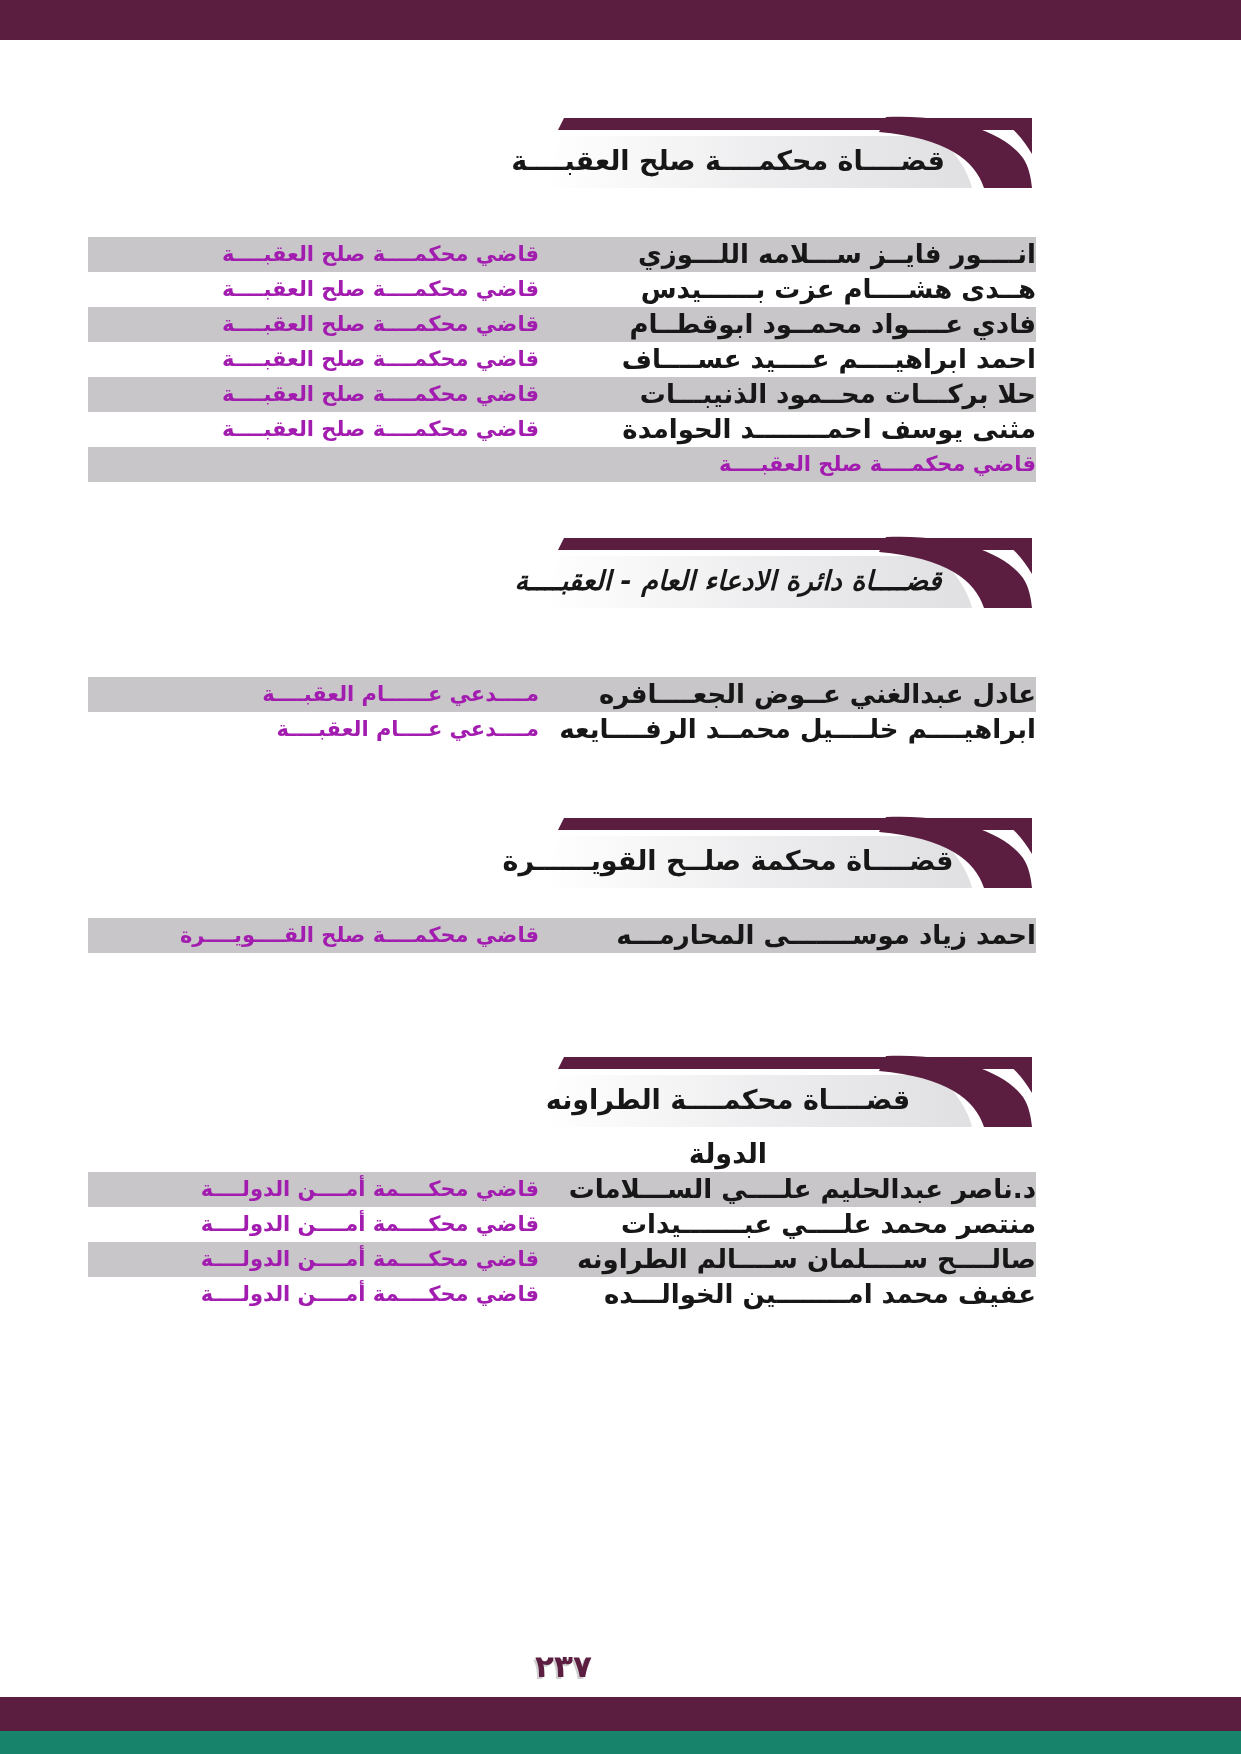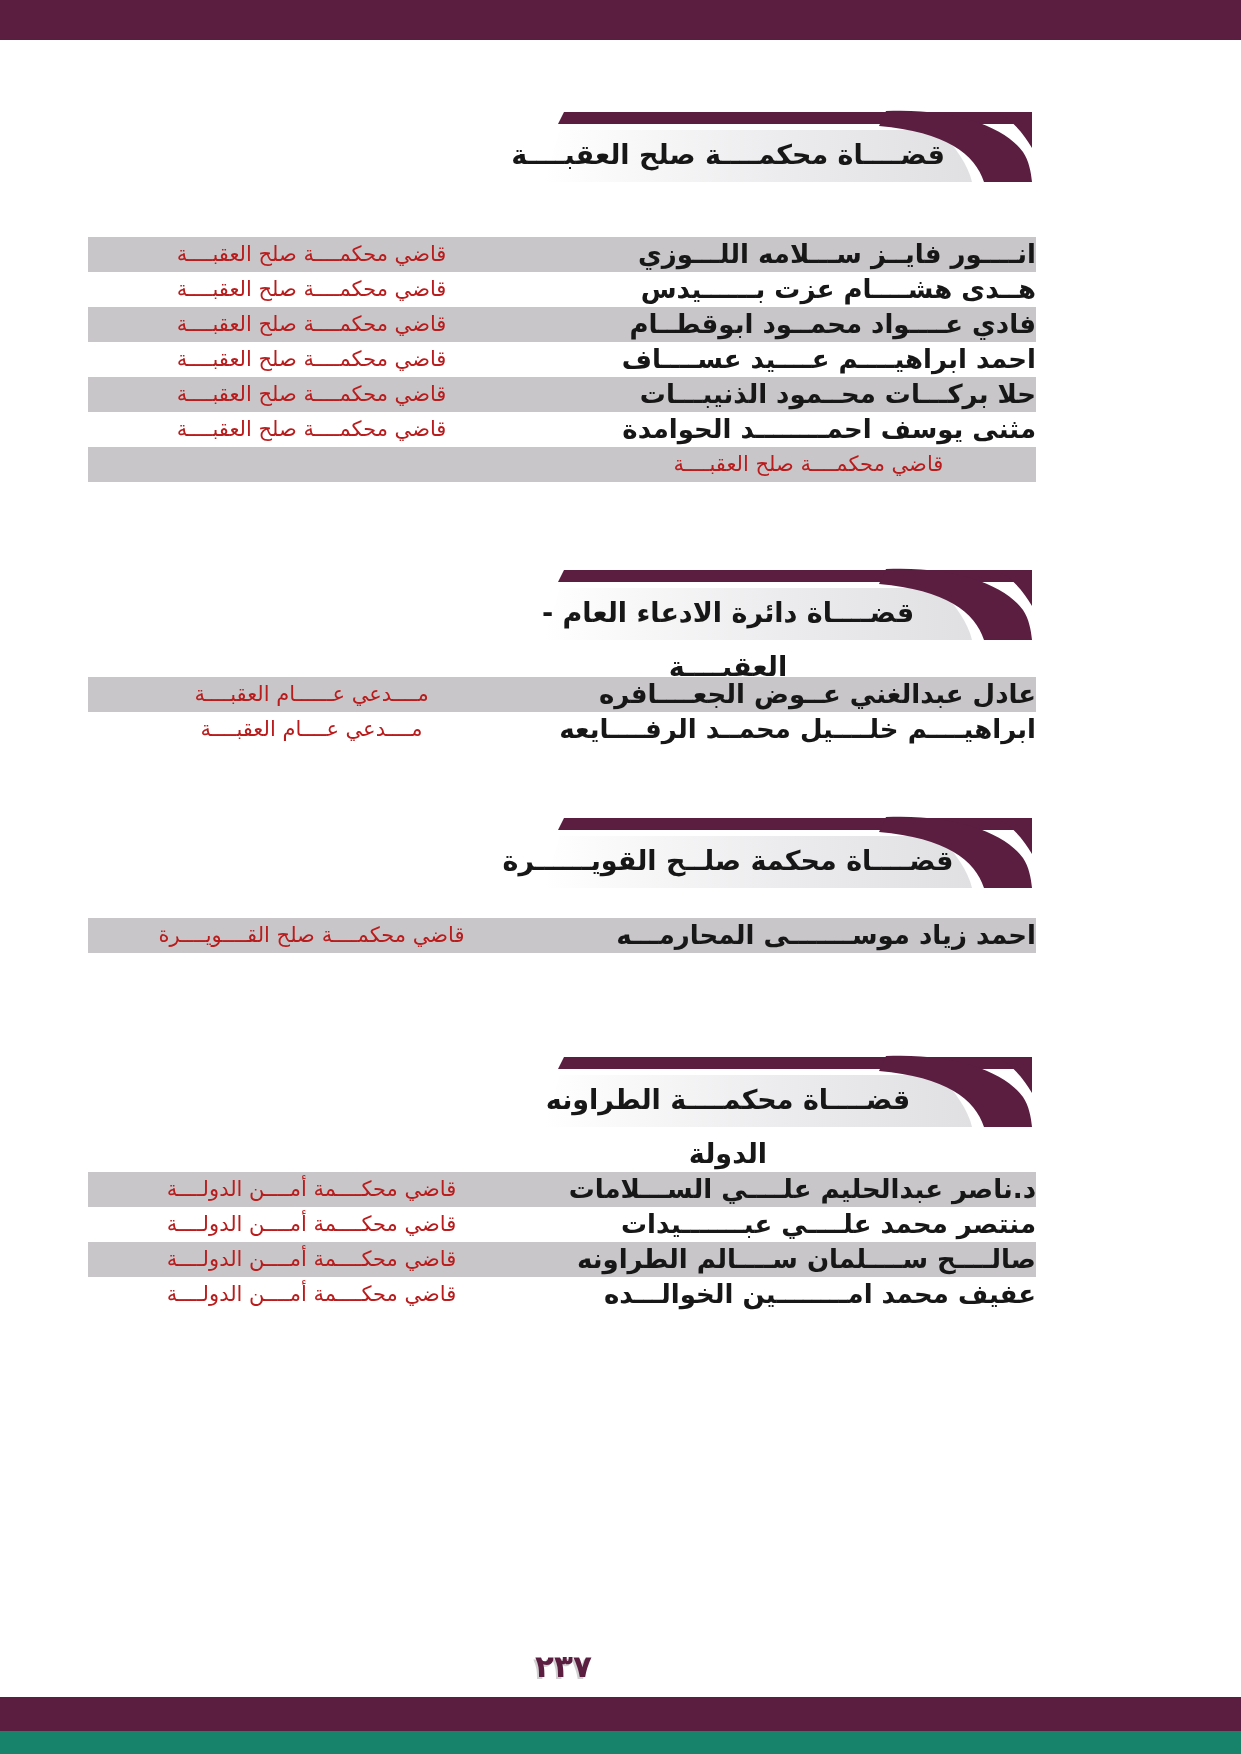--- a/index.html
+++ b/index.html
@@ -16,21 +16,21 @@
   .deco .bar,.deco .swoosh{fill:var(--maroon);}
   .sec-title{position:absolute;top:24px;left:0;width:452px;height:54px;line-height:54px;
     text-align:center;font-size:27px;font-weight:bold;color:#171717;direction:rtl;}
 
   
   .rows{position:absolute;left:88px;width:948px;}
   .row{display:flex;height:35px;line-height:35px;direction:rtl;}
   .row:nth-child(odd){background:var(--row-gray);}
   .jname{flex:0 0 52%;text-align:right;padding-left:4px;font-size:26px;font-weight:bold;color:#171717;
     white-space:nowrap;overflow:hidden;}
-  .jrole{flex:0 0 48%;text-align:center;padding-left:8px;font-size:21px;font-weight:normal;color:#b91c1c;
+  .jrole{flex:0 0 48%;text-align:right;padding-left:8px;font-size:21px;font-weight:bold;color:#a21caf;
     white-space:nowrap;overflow:hidden;}
 
   
   .page-number{position:absolute;top:1648px;left:0;width:1127px;text-align:center;
     font-size:31px;font-weight:bold;color:var(--maroon);letter-spacing:3px;
     text-shadow:-2px 2px 0 rgba(120,120,120,0.35);}
   .bottom-bar-maroon{position:absolute;top:1697px;left:0;width:1241px;height:34px;background:var(--maroon);}
   .bottom-bar-teal{position:absolute;top:1731px;left:0;width:1241px;height:23px;background:var(--teal);}
 </style>
 </head>
@@ -45,21 +45,21 @@
         <stop offset="0.55" stop-color="#ececee"></stop>
         <stop offset="1" stop-color="#e0dfe2"></stop>
       </linearGradient>
     </defs>
   </svg>
 
   <div class="top-bar"></div>
 
   <div id="sections">
   <div class="sec">
-    <div class="sec-header" style="top: 104px;">
+    <div class="sec-header" style="top: 110px;">
       <svg class="deco" viewBox="0 0 530 78" preserveAspectRatio="none" aria-hidden="true">
         <path class="band" d="M58,26 L438,26 C454,44 466,61 470,78 L42,78 Z"></path>
         <path class="bar" d="M62,8 L530,8 L530,20 L56,20 Z"></path>
         <path class="swoosh" d="M384,7 C452,4 502,22 521,48 C527,57 529,68 530,78 L482,78 C473,50 444,28 377,22 Z"></path>
         <path class="swoosh" d="M496,8 L530,8 L530,44 C522,30 511,17 496,8 Z"></path>
       </svg>
       <div class="sec-title">قضــــاة محكمــــة صلح العقبــــة</div>
     </div>
     <div class="rows" style="top: 237px; position: absolute;">
   <div class="row">
@@ -92,21 +92,21 @@
     <div class="jrole">قاضي محكمــــة صلح العقبــــة</div>
   </div>
 
   <div class="row">
     <div class="jrole">قاضي محكمــــة صلح العقبــــة</div>
   </div>
 </div>
   </div>
 
   <div class="sec">
-    <div class="sec-header" style="top: 562px;">
+    <div class="sec-header" style="top: 530px; font-style: italic;">
       <svg class="deco" viewBox="0 0 530 78" preserveAspectRatio="none" aria-hidden="true">
         <path class="band" d="M58,26 L438,26 C454,44 466,61 470,78 L42,78 Z"></path>
         <path class="bar" d="M62,8 L530,8 L530,20 L56,20 Z"></path>
         <path class="swoosh" d="M384,7 C452,4 502,22 521,48 C527,57 529,68 530,78 L482,78 C473,50 444,28 377,22 Z"></path>
         <path class="swoosh" d="M496,8 L530,8 L530,44 C522,30 511,17 496,8 Z"></path>
       </svg>
       <div class="sec-title">قضــــاة دائرة الادعاء العام - العقبــــة</div>
     </div>
     <div class="rows" style="top: 677px; position: absolute;">
   <div class="row">

